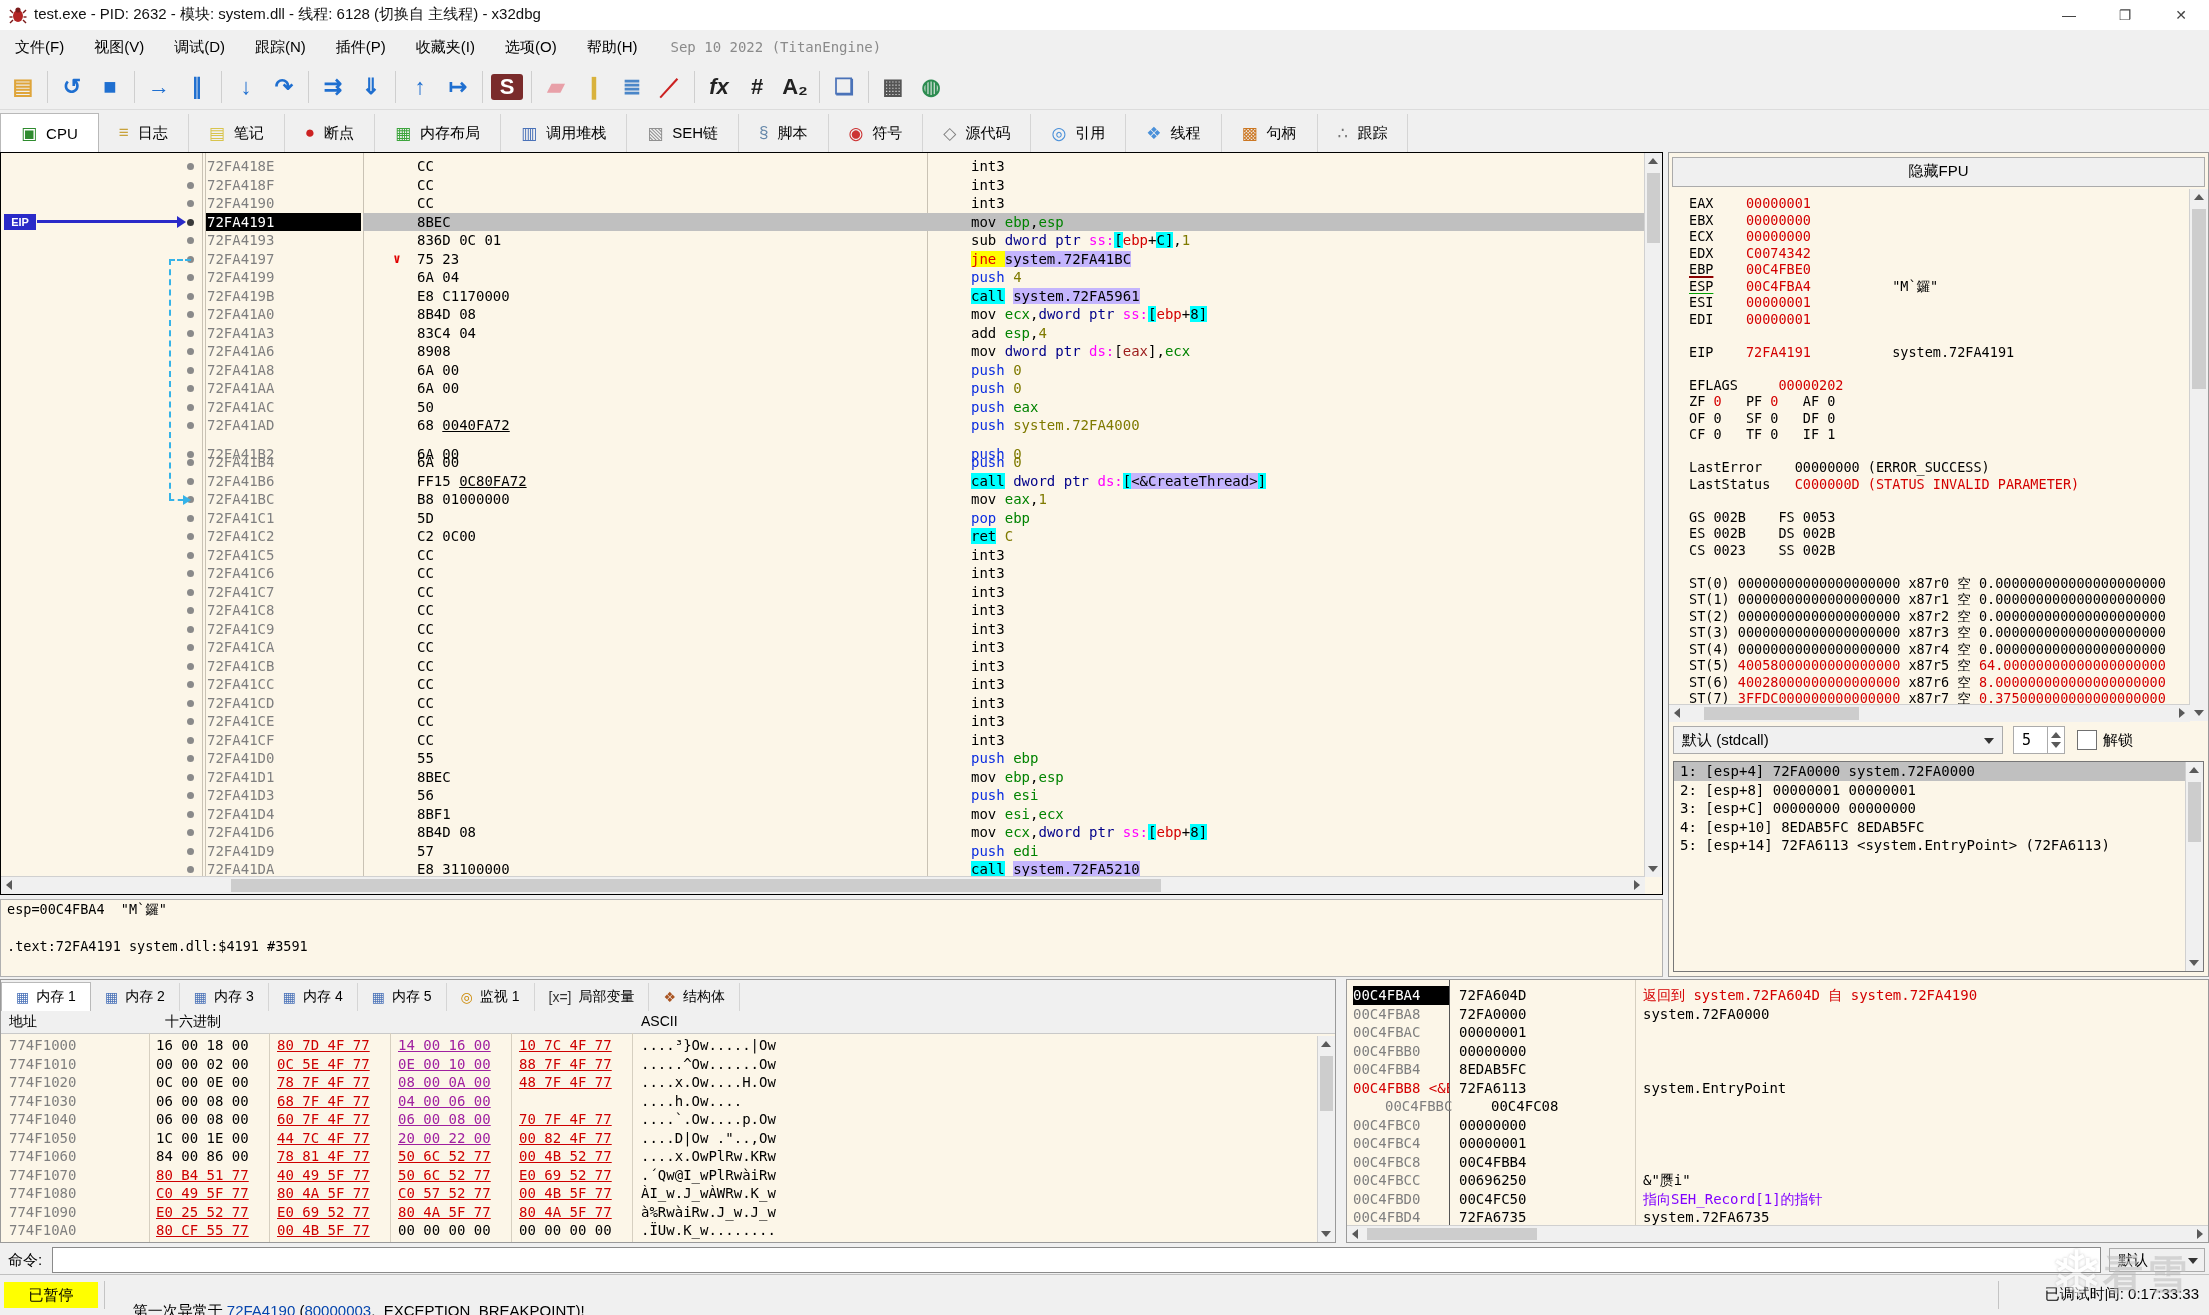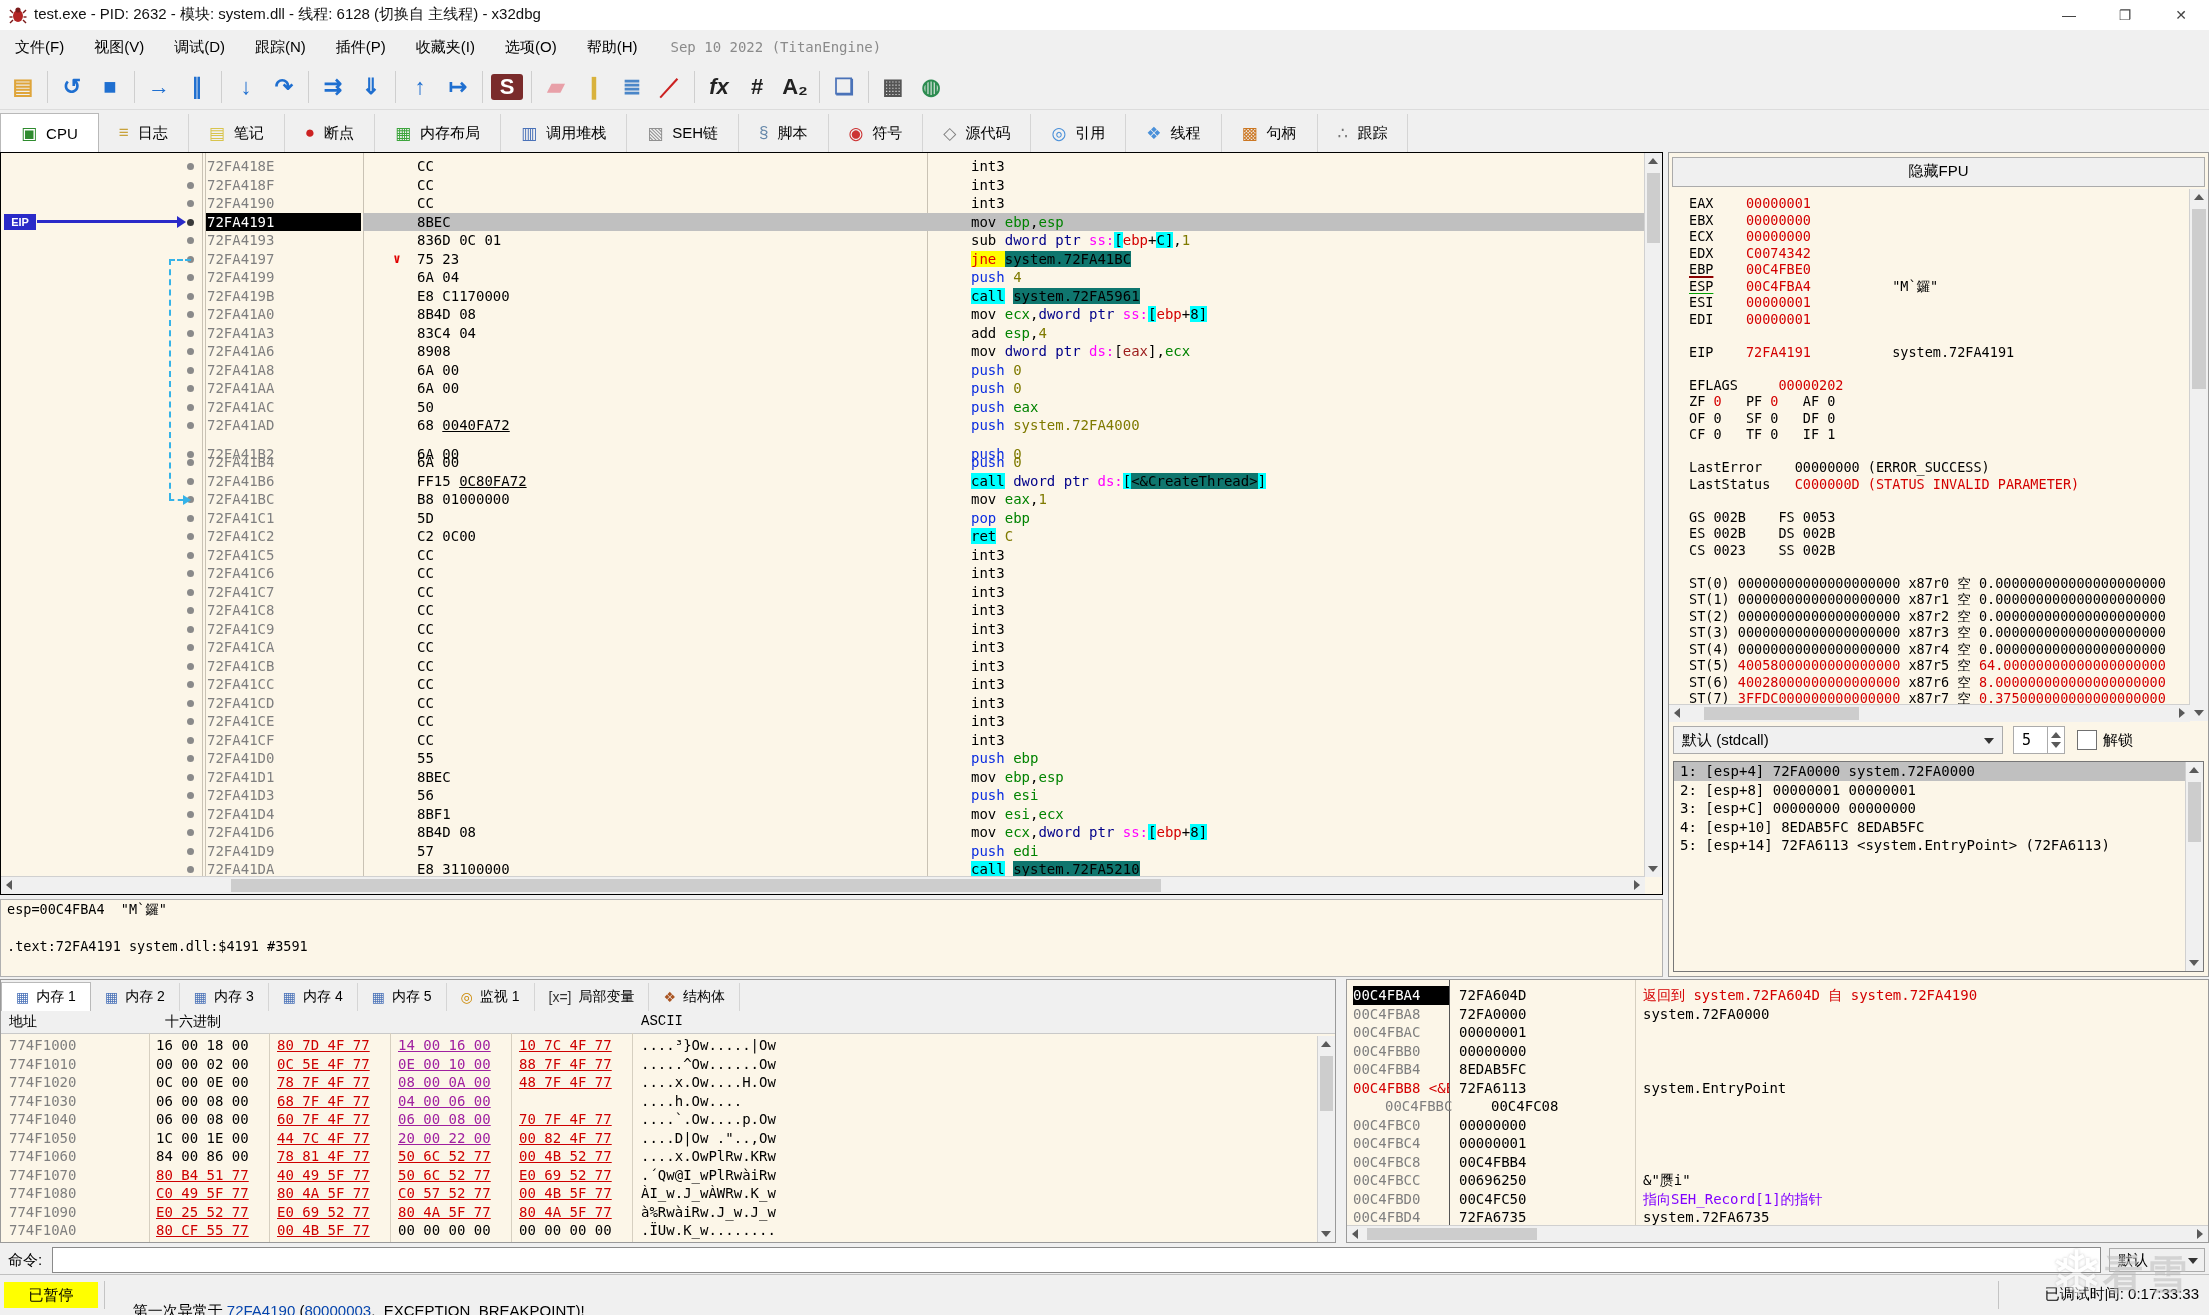--- a/index.html
+++ b/index.html
@@ -34,21 +34,21 @@
   .c-addr{position:absolute;left:206px;width:154px;top:0;height:18.5px;line-height:18.5px;font-size:14px;color:#7f7f7f;}
   .drow.sel .band{position:absolute;left:362px;right:0;top:0;height:18.5px;background:#c0c0c0;}
   .drow.sel .c-addr{left:205px;background:#000;color:#fff;padding-left:1px;}
   .c-bytes{position:absolute;left:416px;top:0;height:18.5px;line-height:18.5px;font-size:14px;color:#000;white-space:pre;}
   .c-instr{position:absolute;left:970px;top:0;height:18.5px;line-height:18.5px;font-size:14px;white-space:pre;}
   .jmark{position:absolute;left:392px;top:0;height:18.5px;line-height:18.5px;color:#e00000;font-weight:bold;font-size:13px;}
   .vline{position:absolute;top:0;bottom:0;width:1px;background:#c9c2b4;}
   
   .tok-k{color:#000}.tok-b{color:#0b2de0}.tok-g{color:#008300}.tok-n{color:#7f7a00}
   .tok-d{color:#000089}.tok-m{color:#ff00ff}.tok-r{color:#d40000}.tok-mar{color:#9b1b1b}
-  .tok-yl{background:#0f766e;color:#000}.tok-jy{background:#ffff00;color:#e00000}
+  .tok-yl{background:#c4b5fd;color:#000}.tok-jy{background:#ffff00;color:#e00000}
   .tok-cy{background:#00ffff;color:#000}.tok-cy2{background:#00ffff;color:#000}
   .u{text-decoration:underline;}
   
   #eip-box{position:absolute;left:3px;width:32px;height:16px;background:#2a2ac8;color:#fff;font-size:11px;font-weight:bold;text-align:center;line-height:16px;}
   #eip-line{position:absolute;left:36px;width:140px;height:3px;background:#2a2ac8;}
   #eip-head{position:absolute;width:0;height:0;border-left:9px solid #2a2ac8;border-top:6px solid transparent;border-bottom:6px solid transparent;}
   .jseg{position:absolute;border-color:#35b3e8;}
   #jv{border-left:2px dashed #35b3e8;width:0;}
   .jh{border-top:2px dashed #35b3e8;height:0;}
   #jhead{position:absolute;width:0;height:0;border-left:8px solid #35b3e8;border-top:5px solid transparent;border-bottom:5px solid transparent;}
@@ -673,21 +673,21 @@
         <span class="dtlabel">局部变量</span>
       </div>
       <div class="dtab">
         <span class="dticon" style="color: rgb(170, 85, 34);">❖</span>
         <span class="dtlabel">结构体</span>
       </div>
     </div>
   <div id="dump-header">
     <span style="left:8px;">地址</span>
     <span style="left:155px;margin-left:9px;">十六进制</span>
-    <span style="left:640px;font-family:Liberation Mono, monospace;">ASCII</span>
+    <span style="left:640px;">ASCII</span>
   </div>
   <div class="dcol" style="left:148px;top:53px;"></div>
   <div class="dcol" style="left:268px;top:53px;"></div>
   <div class="dcol" style="left:389px;top:53px;"></div>
   <div class="dcol" style="left:510px;top:53px;"></div>
   <div class="dcol" style="left:631px;top:53px;"></div>
   <div id="dump-rows">
       <div class="dumprow" style="top: 0px;"><span class="da">774F1000</span><span class="dg hk" style="left: 155px;">16 00 18 00</span><span class="dg hr" style="left: 276px;">80 7D 4F 77</span><span class="dg hv" style="left: 397px;">14 00 16 00</span><span class="dg hr" style="left: 518px;">10 7C 4F 77</span><span class="dascii">....³}Ow.....|Ow</span></div>
       <div class="dumprow" style="top: 18.5px;"><span class="da">774F1010</span><span class="dg hk" style="left: 155px;">00 00 02 00</span><span class="dg hr" style="left: 276px;">0C 5E 4F 77</span><span class="dg hv" style="left: 397px;">0E 00 10 00</span><span class="dg hr" style="left: 518px;">88 7F 4F 77</span><span class="dascii">.....^Ow......Ow</span></div>
       <div class="dumprow" style="top: 37px;"><span class="da">774F1020</span><span class="dg hk" style="left: 155px;">0C 00 0E 00</span><span class="dg hr" style="left: 276px;">78 7F 4F 77</span><span class="dg hv" style="left: 397px;">08 00 0A 00</span><span class="dg hr" style="left: 518px;">48 7F 4F 77</span><span class="dascii">....x.Ow....H.Ow</span></div>

